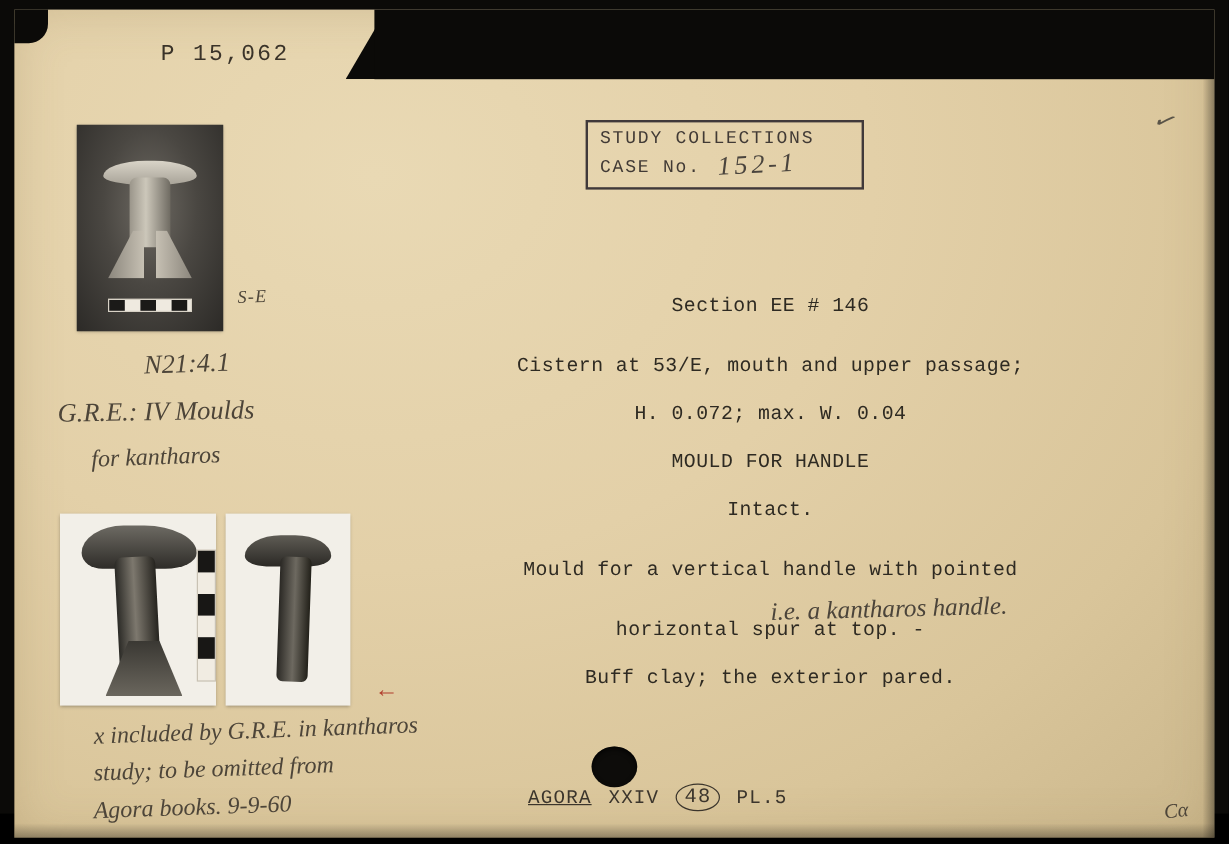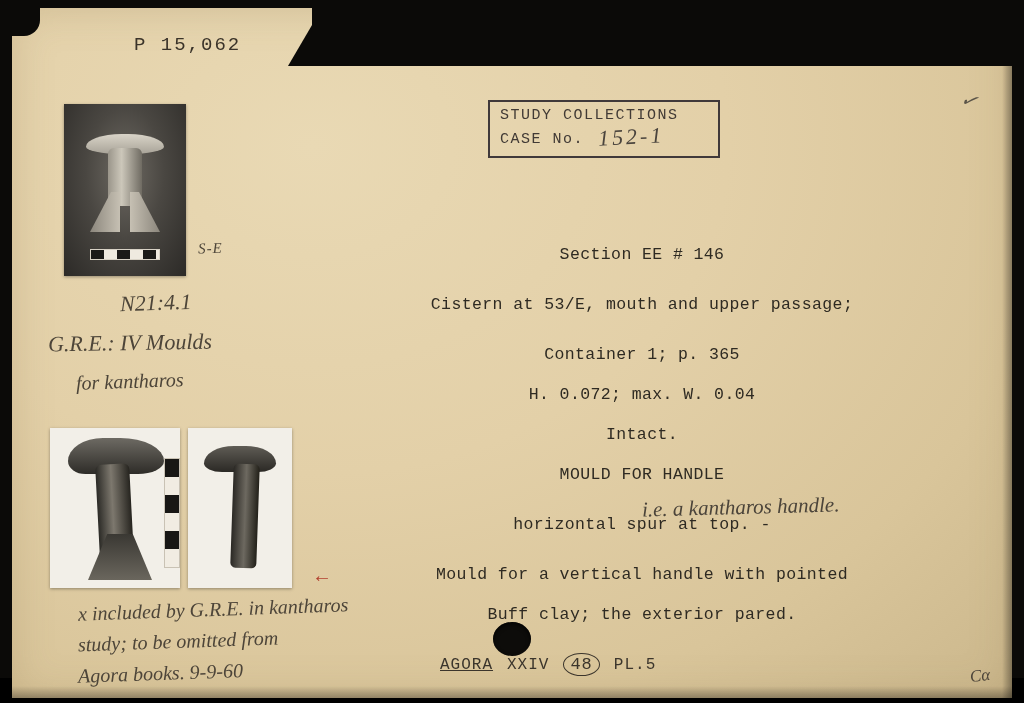--- a/index.html
+++ b/index.html
@@ -449,28 +449,27 @@
       <div class="arm"></div>
       <div class="col"></div>
     </div>
 
     <div id="red-mark">←</div>
 
     <div id="record">
       <div class="para">
         <div class="line">Section EE # 146</div>
         <div class="line">Cistern at 53/E, mouth and upper passage;</div>
-        <div class="line">Container 1; p. 365</div>
       </div>
       <div class="para">H. 0.072; max. W. 0.04</div>
+      <div class="para">MOULD FOR HANDLE</div>
       <div class="para">Intact.</div>
-      <div class="para">MOULD FOR HANDLE</div>
       <div class="para">
+        <div class="line">Mould for a vertical handle with pointed</div>
         <div class="line">horizontal spur at top. -</div>
-        <div class="line">Mould for a vertical handle with pointed</div>
       </div>
       <div class="para">Buff clay; the exterior pared.</div>
     </div>
 
     <div id="hand-inline">i.e. a kantharos handle.</div>
 
     <div class="ann" id="ann-bottom1">x included by G.R.E. in kantharos</div>
     <div class="ann" id="ann-bottom2">study; to be omitted from</div>
     <div class="ann" id="ann-bottom3">Agora books. 9-9-60</div>
 

